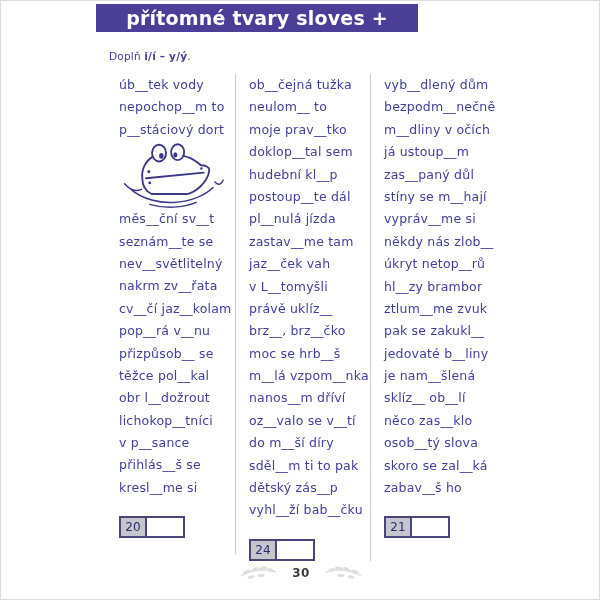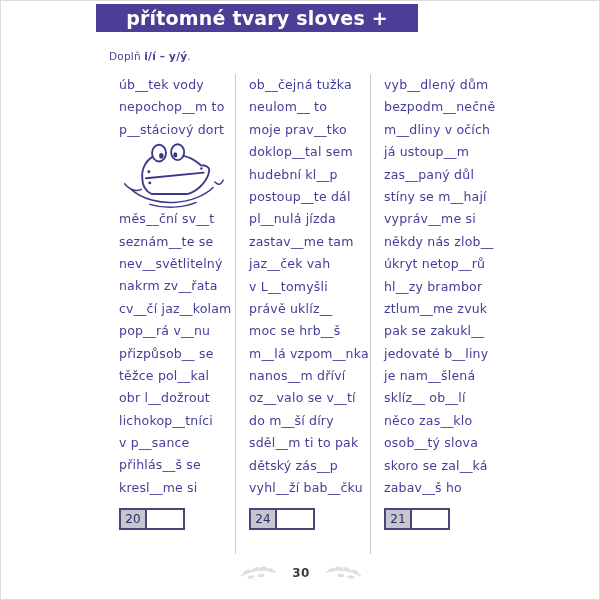--- a/index.html
+++ b/index.html
@@ -18,21 +18,21 @@
   .instruction{position:absolute;left:108px;top:49px;font-size:10.5px;
                color:var(--text);letter-spacing:0.2px;}
   .cols{position:absolute;left:118px;top:73px;display:flex;align-items:flex-start;}
   .col{box-sizing:border-box;}
   .col-1{width:117px;border-right:1px solid var(--divider);min-height:480px;}
   .col-2{width:135px;padding-left:13px;border-right:1px solid var(--divider);min-height:480px;}
   .col-3{width:145px;padding-left:13px;}
   .line{height:22.4px;line-height:22.4px;font-size:12.5px;color:var(--text);
         white-space:nowrap;letter-spacing:0.2px;}
   .frogbox{height:67px;width:104px;margin:0 0 0 2px;}
-  .scorebox{display:inline-flex;margin-top:9px;border:2px solid var(--score-border);height:18px;justify-content:center;}
+  .scorebox{display:inline-flex;margin-top:17px;border:2px solid var(--score-border);height:18px;justify-content:center;}
   .score-num{width:24px;background:var(--score-cell-bg);color:#2e2a6e;font-size:12px;
              text-align:center;line-height:18px;border-right:2px solid var(--score-border);}
   .score-blank{width:36px;background:#fff;}
   .footer{position:absolute;left:0;top:560px;width:600px;text-align:center;}
   .footer-inner{display:inline-flex;align-items:center;gap:15px;}
   .page-num{font-size:12px;font-weight:bold;color:var(--footer-text);letter-spacing:0.5px;}
 </style>
 </head>
 <body>
 
@@ -94,20 +94,21 @@
       <div class="line">neulom__ to</div>
       <div class="line">moje prav__tko</div>
       <div class="line">doklop__tal sem</div>
       <div class="line">hudební kl__p</div>
       <div class="line">postoup__te dál</div>
       <div class="line">pl__nulá jízda</div>
       <div class="line">zastav__me tam</div>
       <div class="line">jaz__ček vah</div>
       <div class="line">v L__tomyšli</div>
       <div class="line">právě uklíz__</div>
+      <div class="line">brz__, brz__čko</div>
       <div class="line">moc se hrb__š</div>
       <div class="line">m__lá vzpom__nka</div>
       <div class="line">nanos__m dříví</div>
       <div class="line">oz__valo se v__tí</div>
       <div class="line">do m__ší díry</div>
       <div class="line">sděl__m ti to pak</div>
       <div class="line">dětský zás__p</div>
       <div class="line">vyhl__ží bab__čku</div>
 
       <div class="scorebox">

